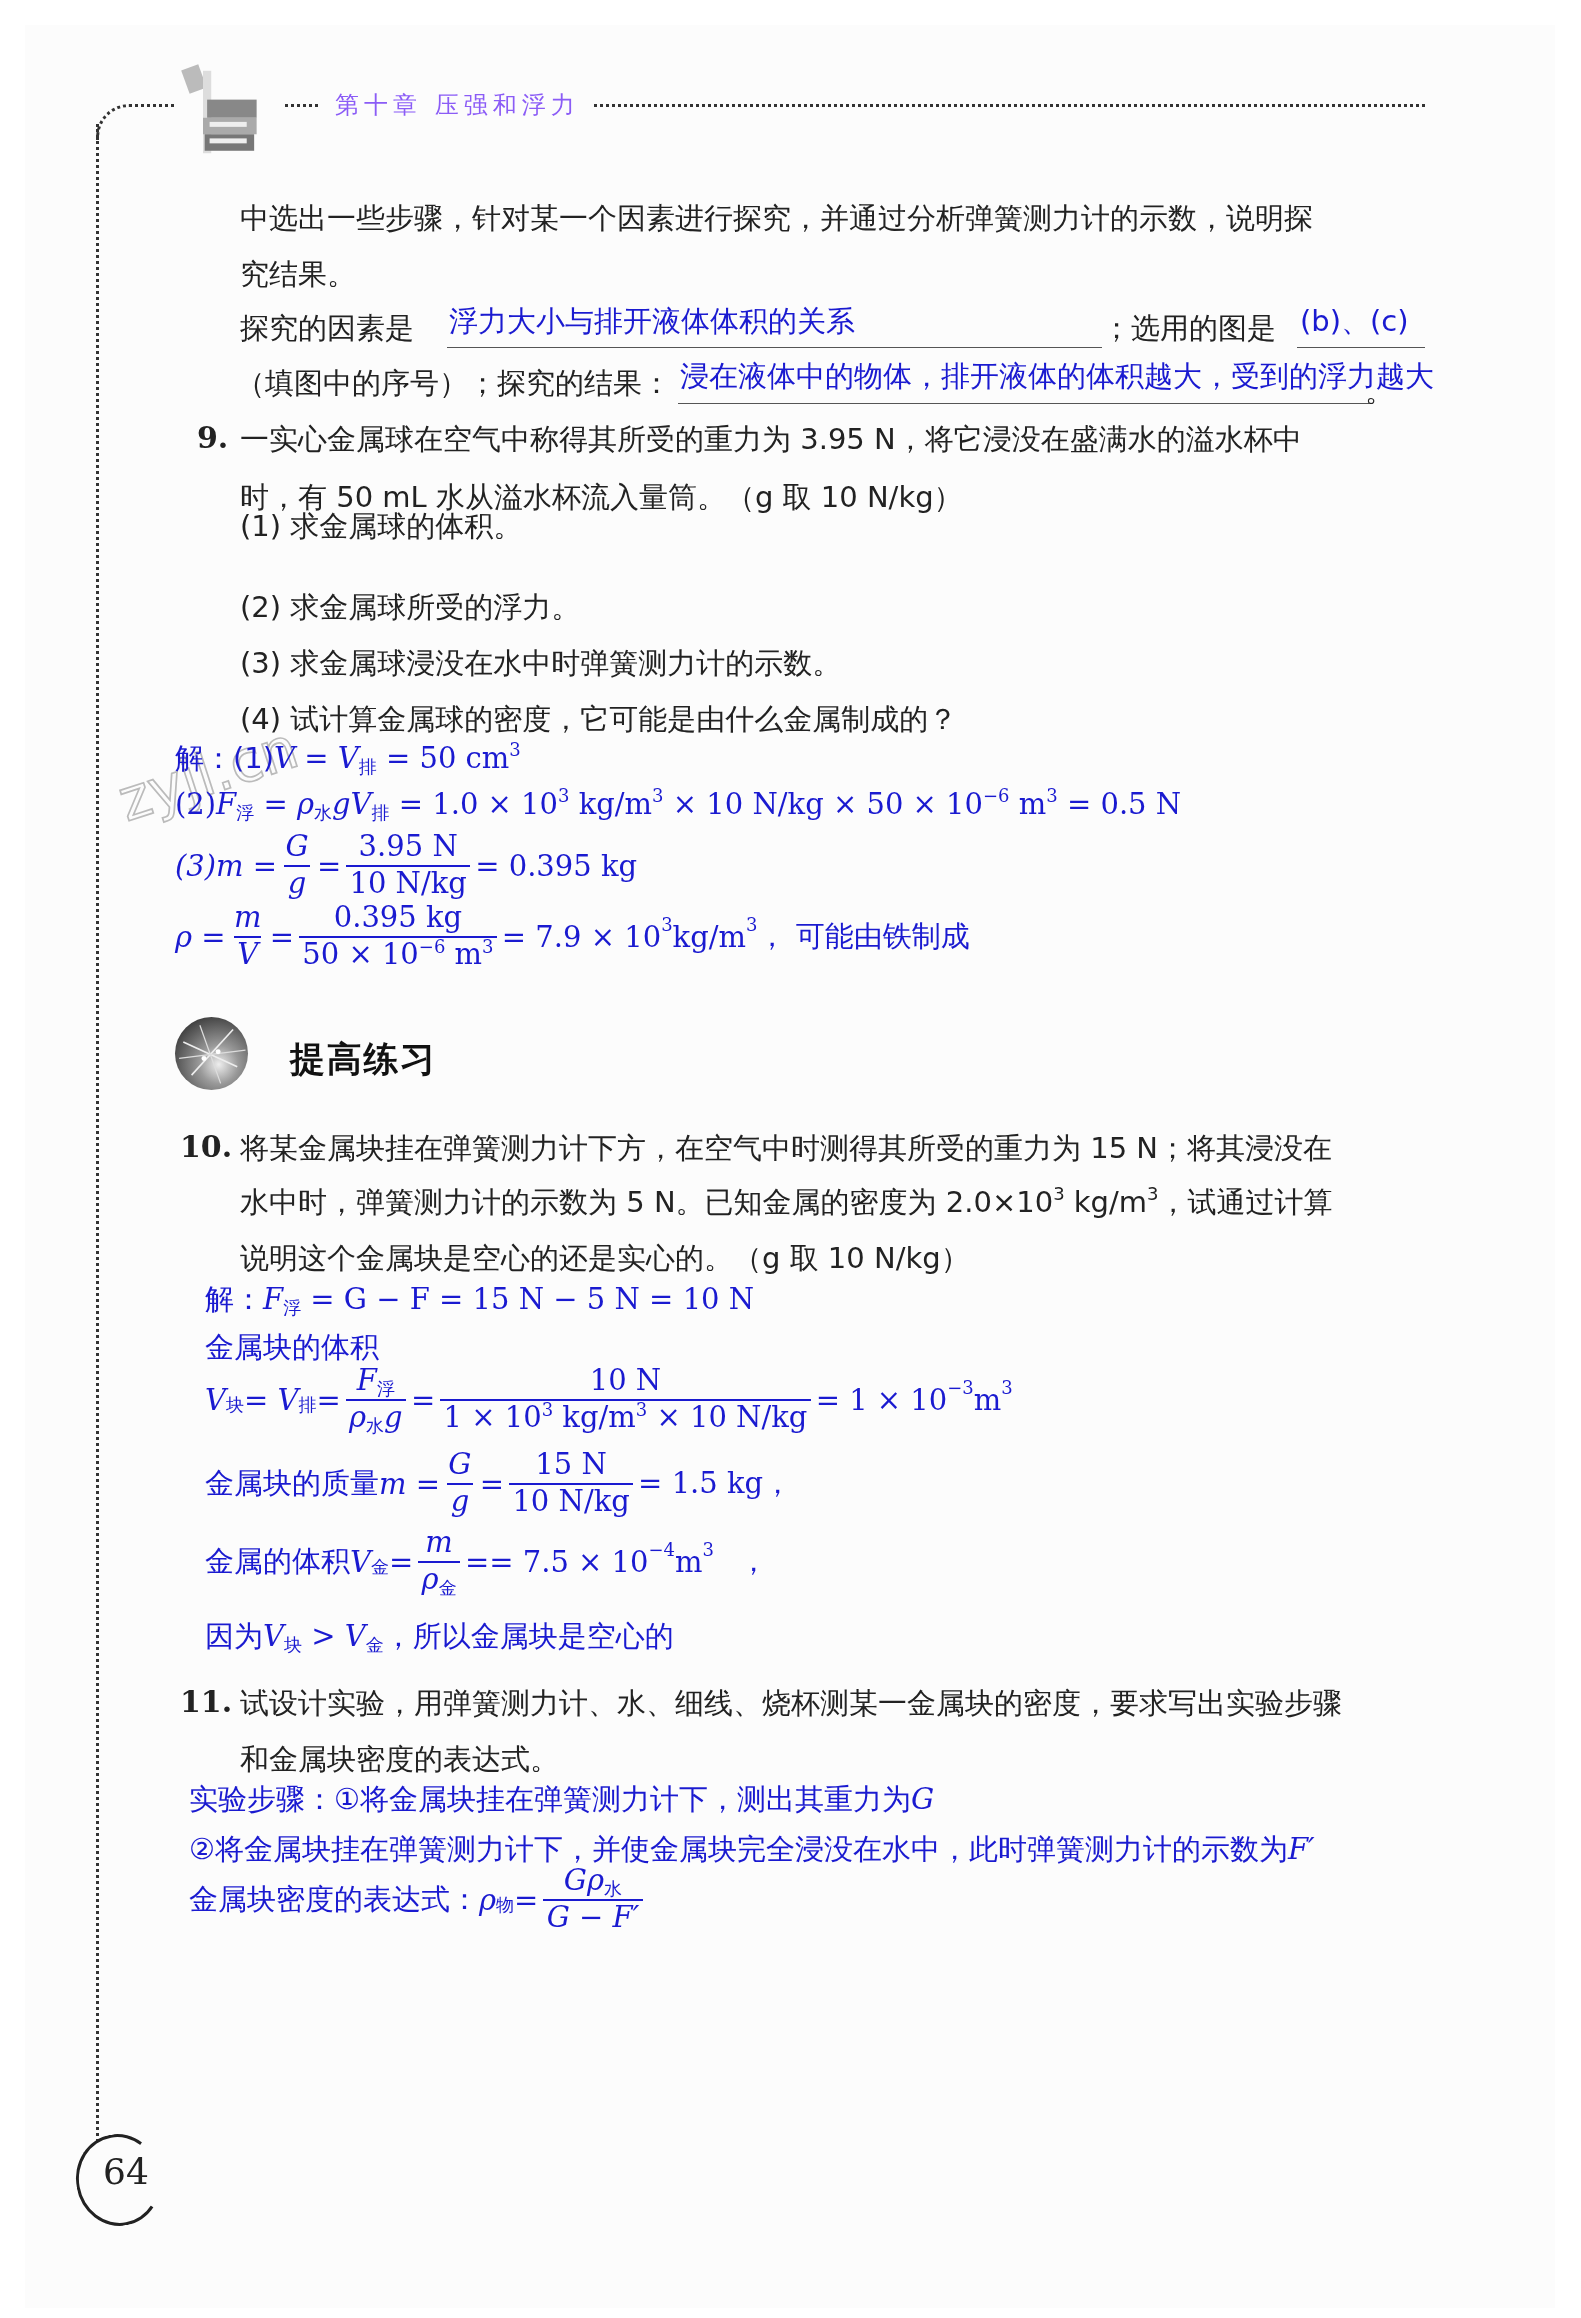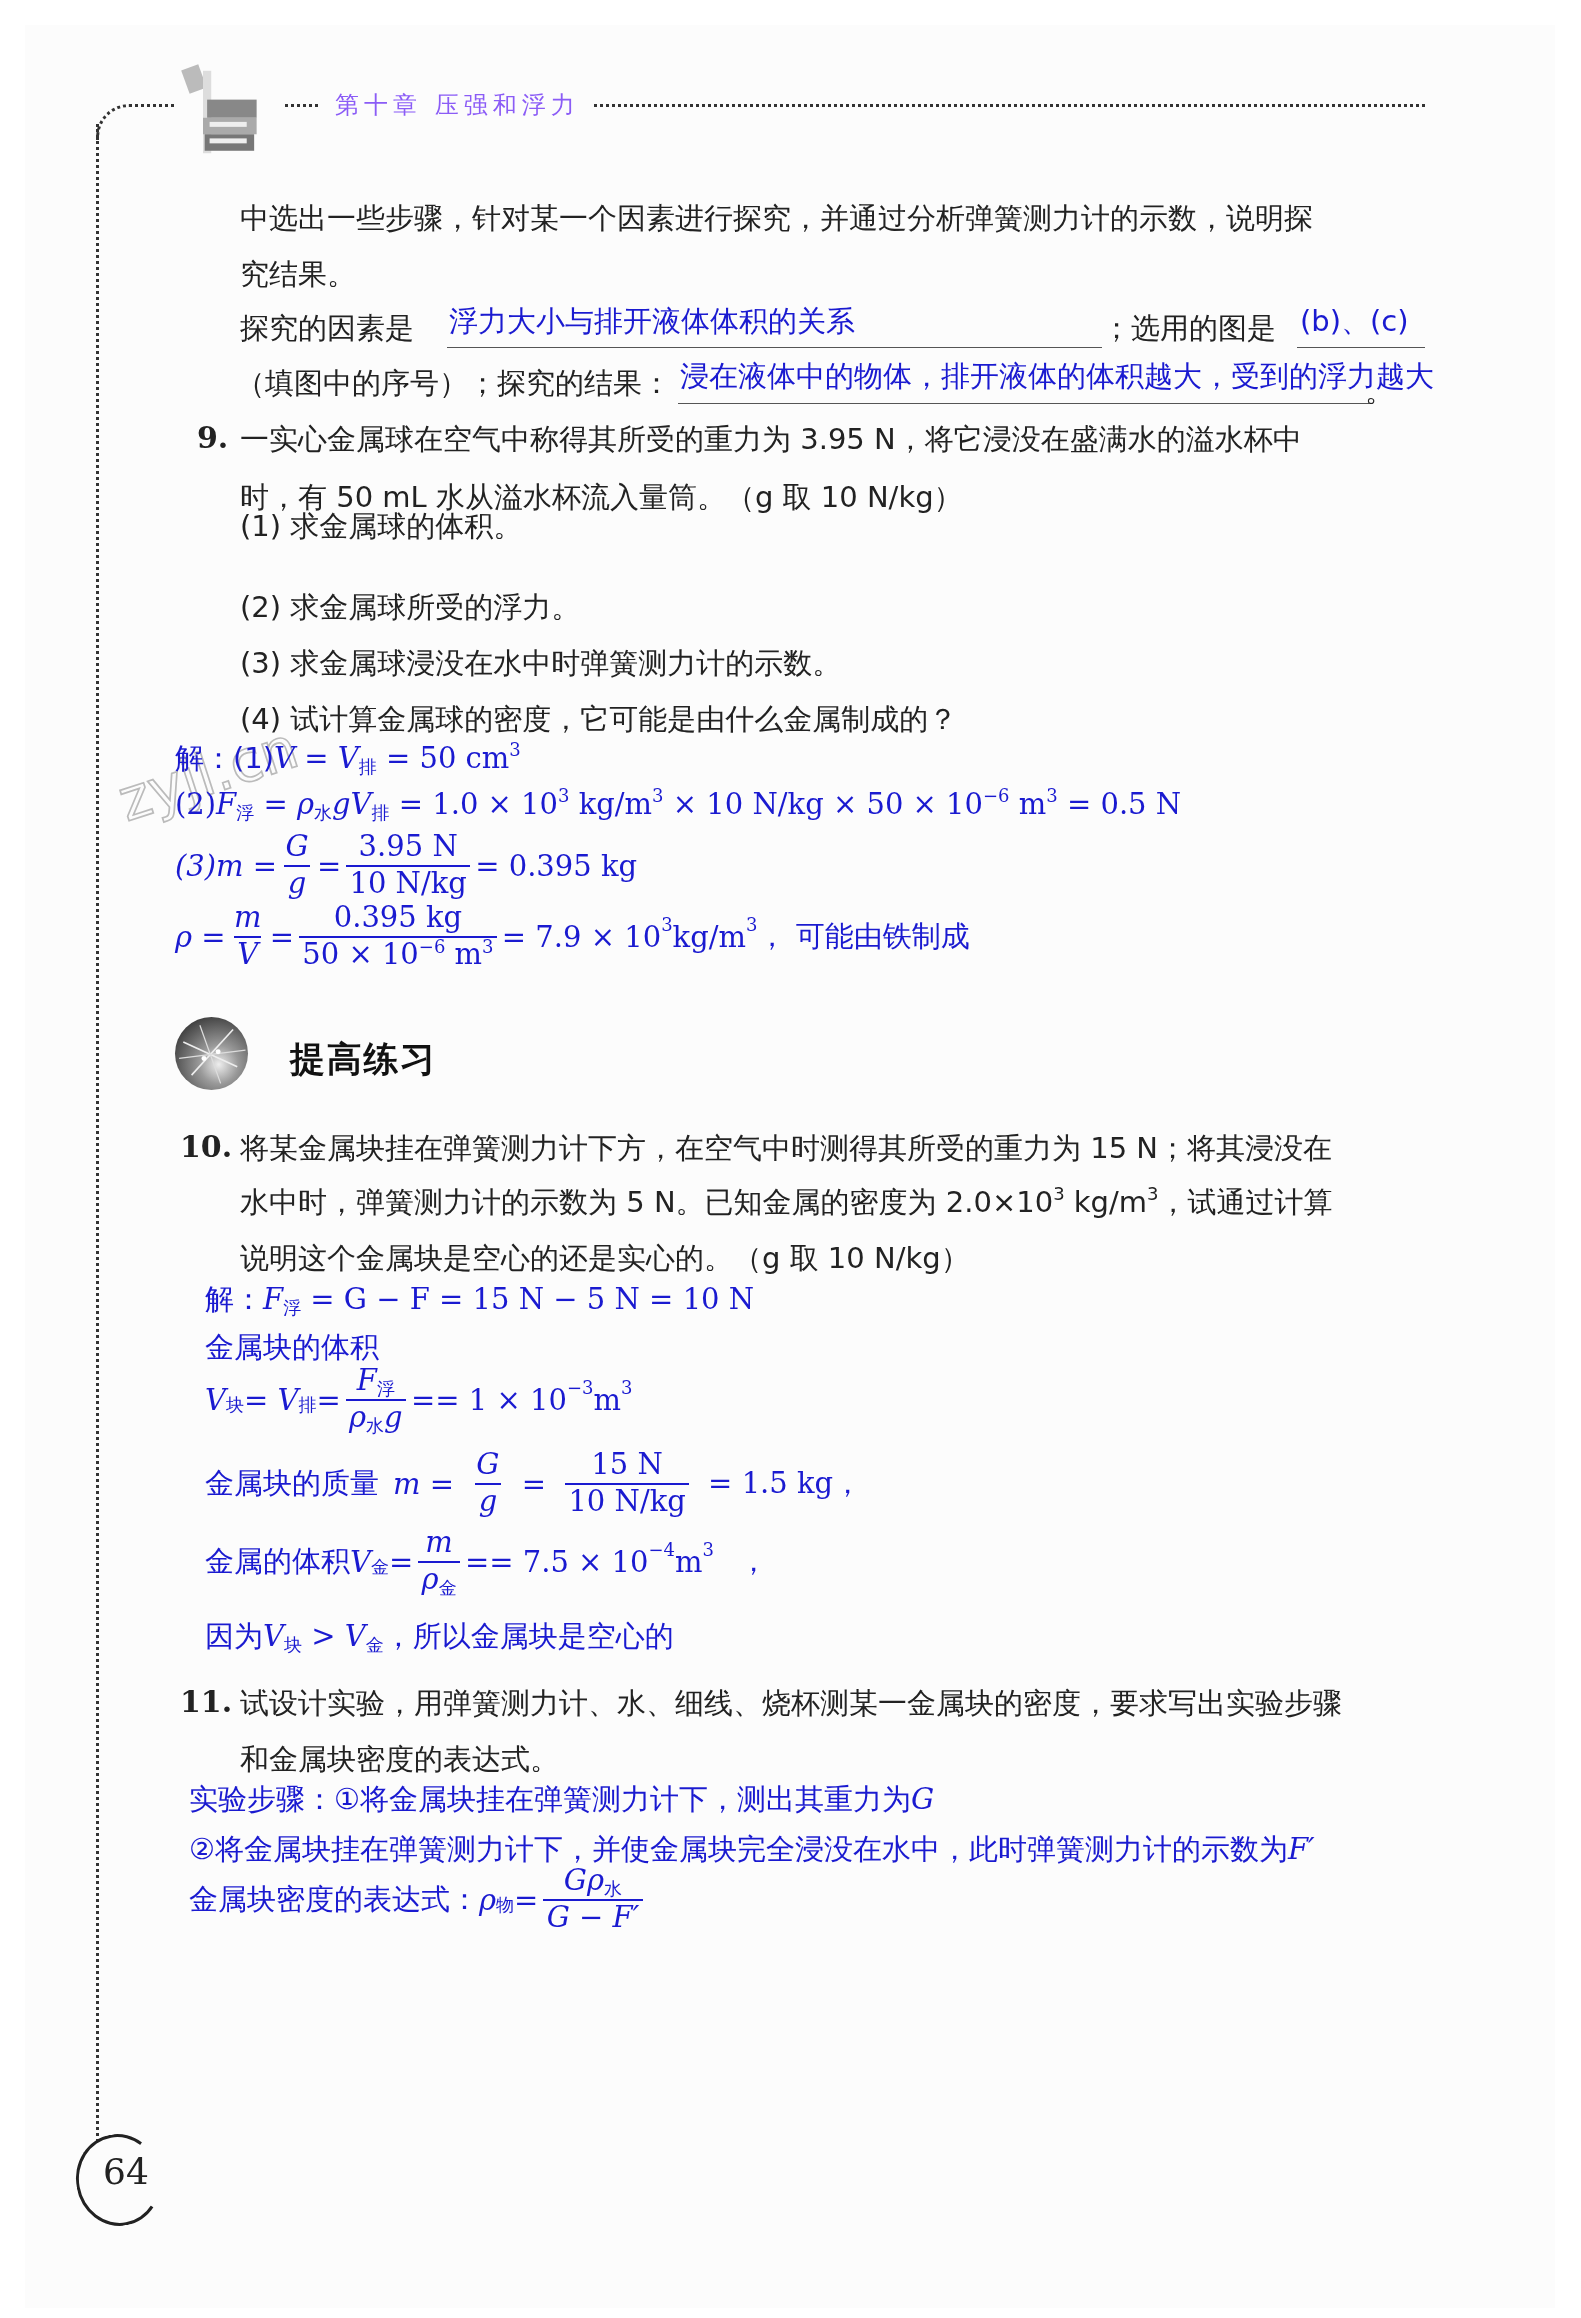--- a/index.html
+++ b/index.html
@@ -149,26 +149,30 @@
   <span class="it">V</span>
     <span class="sub">块</span>
     <span class="it"> = V</span>
     <span class="sub">排</span>
     <span> =</span>
   <span class="frac it">
       <span class="n"><span>F</span><span class="sub">浮</span></span>
       <span class="d"><span>ρ</span><span class="sub">水</span><span>g</span></span>
     </span>
   <span>=</span>
+  <span class="frac">
+      <span class="n">10 N</span>
+      <span class="d"><span>1 × 10</span><span class="sup">3</span><span> kg/m</span><span class="sup">3</span><span> × 10 N/kg</span></span>
+    </span>
   <span>= 1 × 10</span>
     <span class="sup">−3</span>
     <span> m</span>
     <span class="sup">3</span>
 </div>
-<div class="abs math row" style="left:205px;top:1449px;gap:14px;">
+<div class="abs math row" style="left:205px;top:1449px;">
   <span class="blue">金属块的质量</span>
     <span class="it">m =</span>
   <span class="frac it">
       <span class="n">G</span>
       <span class="d">g</span>
     </span>
   <span>=</span>
   <span class="frac">
       <span class="n">15 N</span>
       <span class="d">10 N/kg</span>

